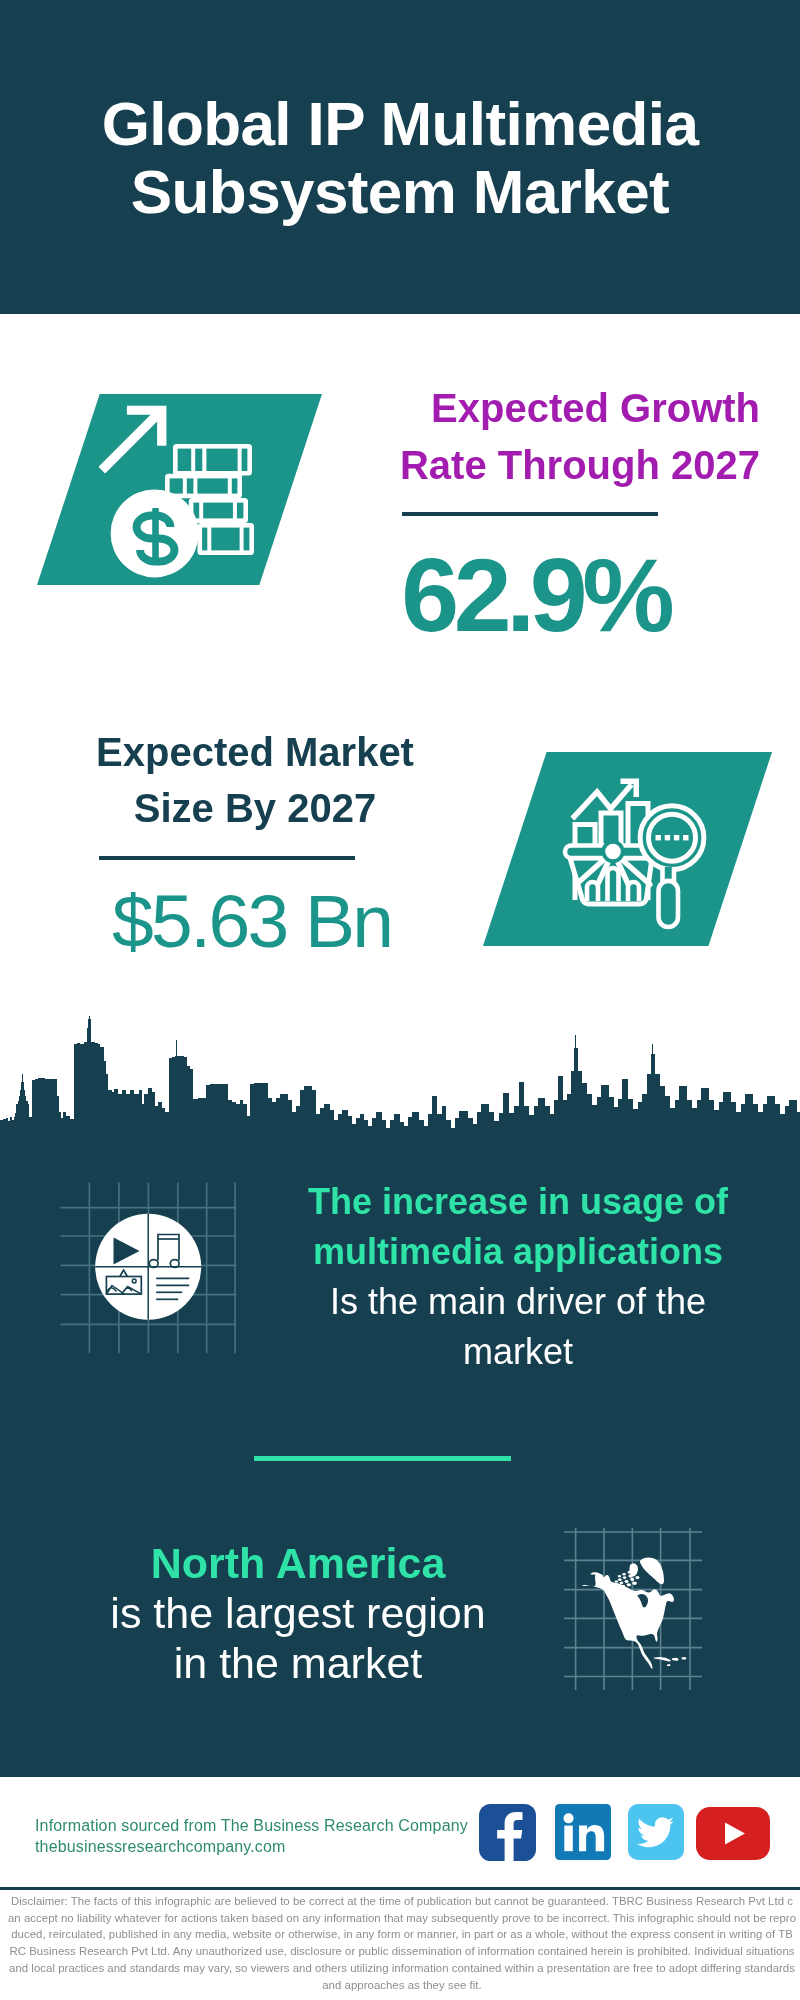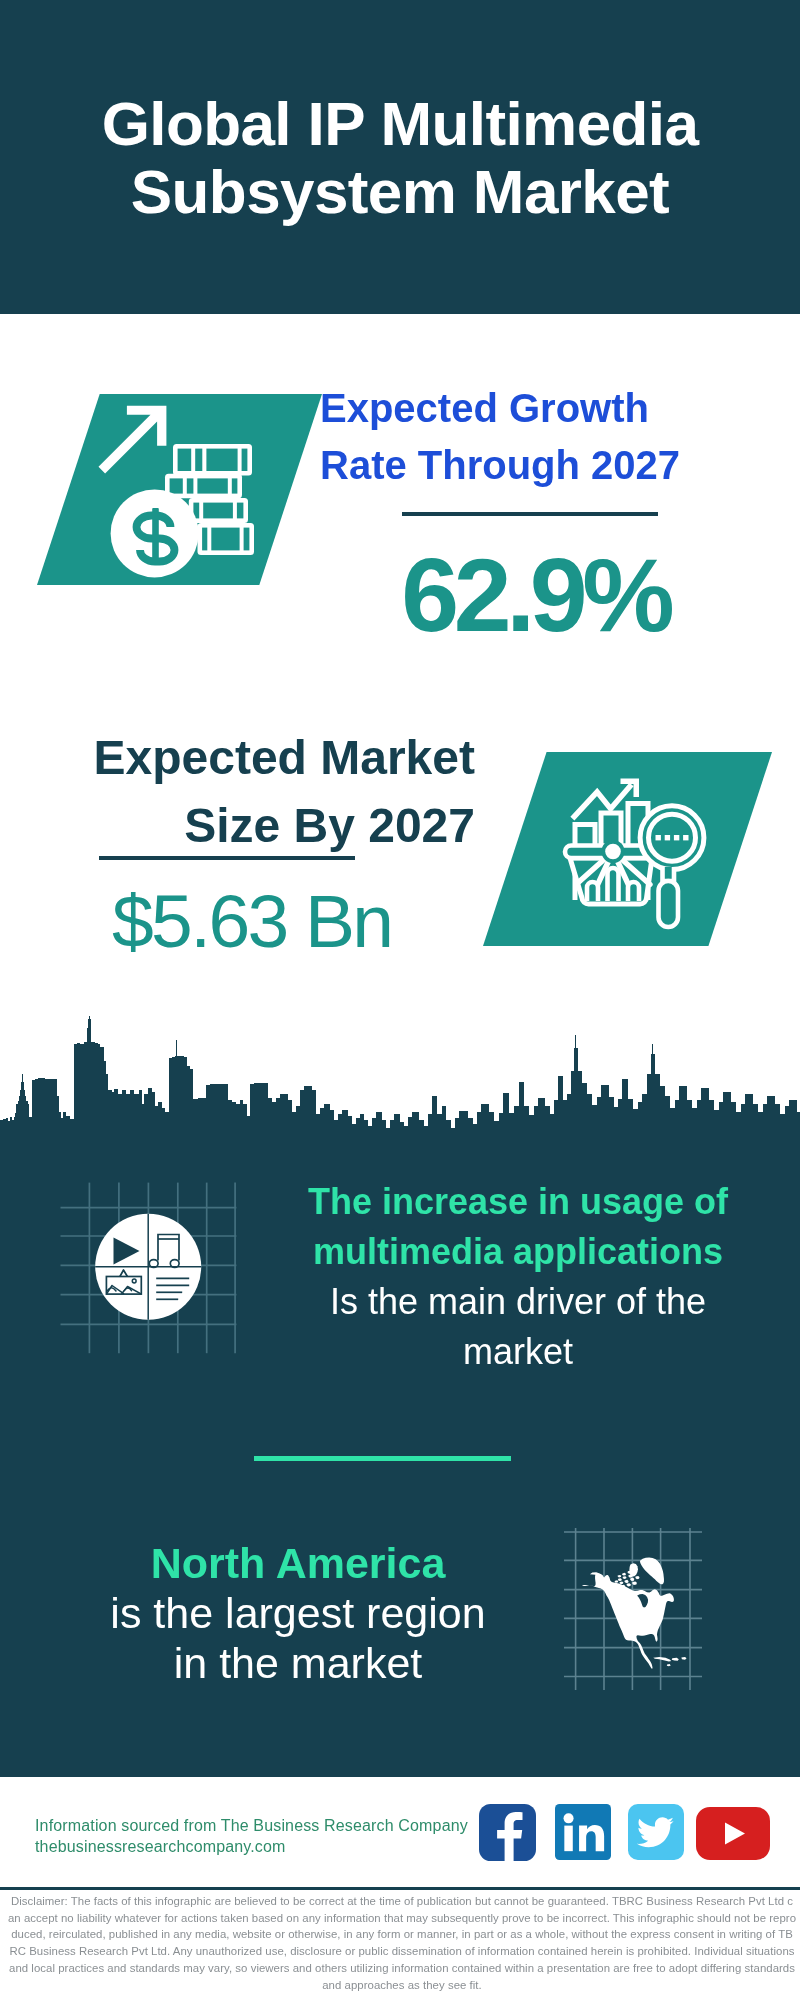--- a/index.html
+++ b/index.html
@@ -25,39 +25,39 @@
   
   .blk1 { position:absolute; left:0; top:314px; width:800px; height:390px; }
   .para-tile {
     position:absolute; background:#1B948A;
   }
   .tile1 { left:37px; top:80px; width:285px; height:191px;
            clip-path: polygon(22% 0, 100% 0, 78% 100%, 0 100%); }
   .icon-money { position:absolute; left:90px; top:76px; width:180px; height:190px; }
   .b1-head {
     position:absolute; left:320px; top:66px; width:440px;
-    text-align:left; color:#1d4ed8; font-size:40px; font-weight:bold; line-height:1.43;
+    text-align:right; color:#a21caf; font-size:40px; font-weight:bold; line-height:1.43;
   }
   .rule {
     position:absolute; background:#16404F; height:3px;
   }
   .b1-rule { left:402px; top:198px; width:256px; height:4px; }
   .b1-val {
     position:absolute; left:318px; top:229px; width:440px; text-align:center;
     color:#1B948A; font-size:104px; font-weight:bold; line-height:1; letter-spacing:-5.4px; text-indent:-5.4px;
   }
 
   
   .blk2 { position:absolute; left:0; top:704px; width:800px; height:310px; }
   .tile2 { left:483px; top:48px; width:289px; height:194px;
            clip-path: polygon(22% 0, 100% 0, 78% 100%, 0 100%); }
   .icon-market { position:absolute; left:555px; top:71px; width:170px; height:165px; }
   .b2-head {
     position:absolute; left:35px; top:20px; width:440px;
-    text-align:right; color:#16404F; font-size:48px; font-weight:bold; line-height:1.41;
+    text-align:center; color:#16404F; font-size:40px; font-weight:bold; line-height:1.41;
   }
   .b2-rule { left:99px; top:152px; width:256px; height:4px; }
   .b2-val {
     position:absolute; left:33px; top:180px; width:440px; text-align:center;
     color:#1B948A; font-size:75px; font-weight:normal; line-height:1; letter-spacing:-2.6px; text-indent:-2.6px;
   }
 
   
   .dark {
     position:absolute; left:0; top:1150px; width:800px; height:627px;

